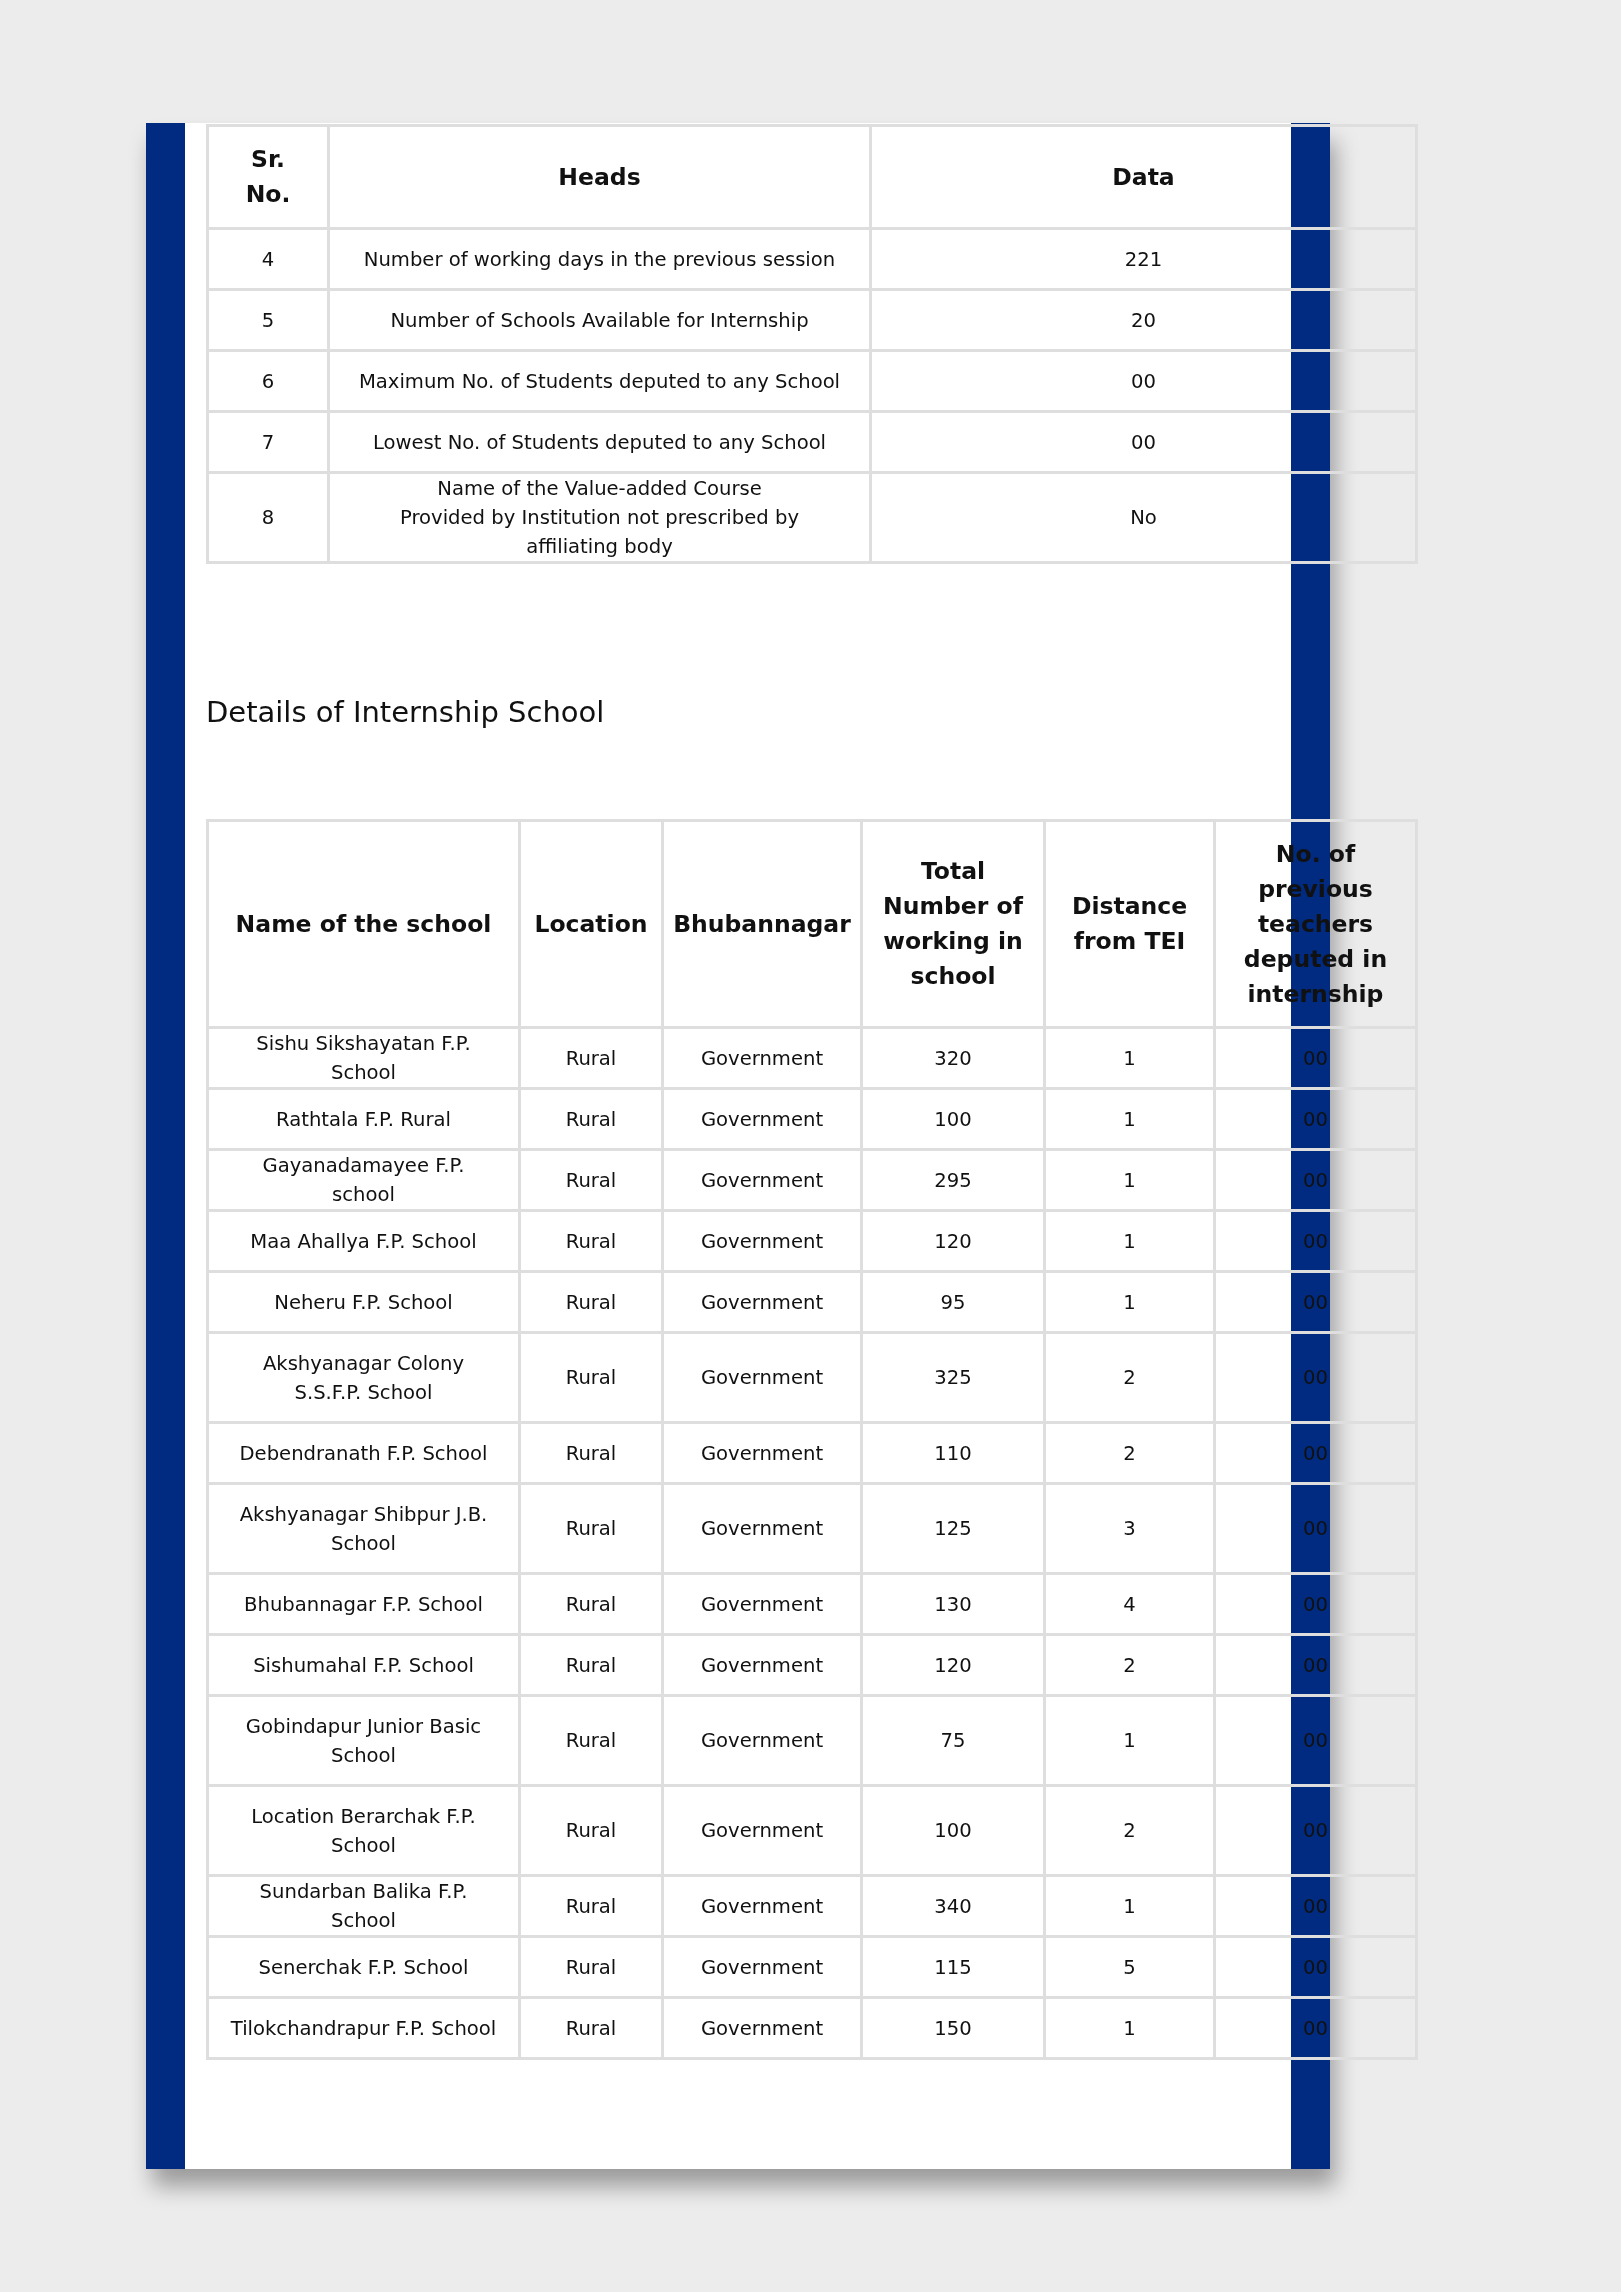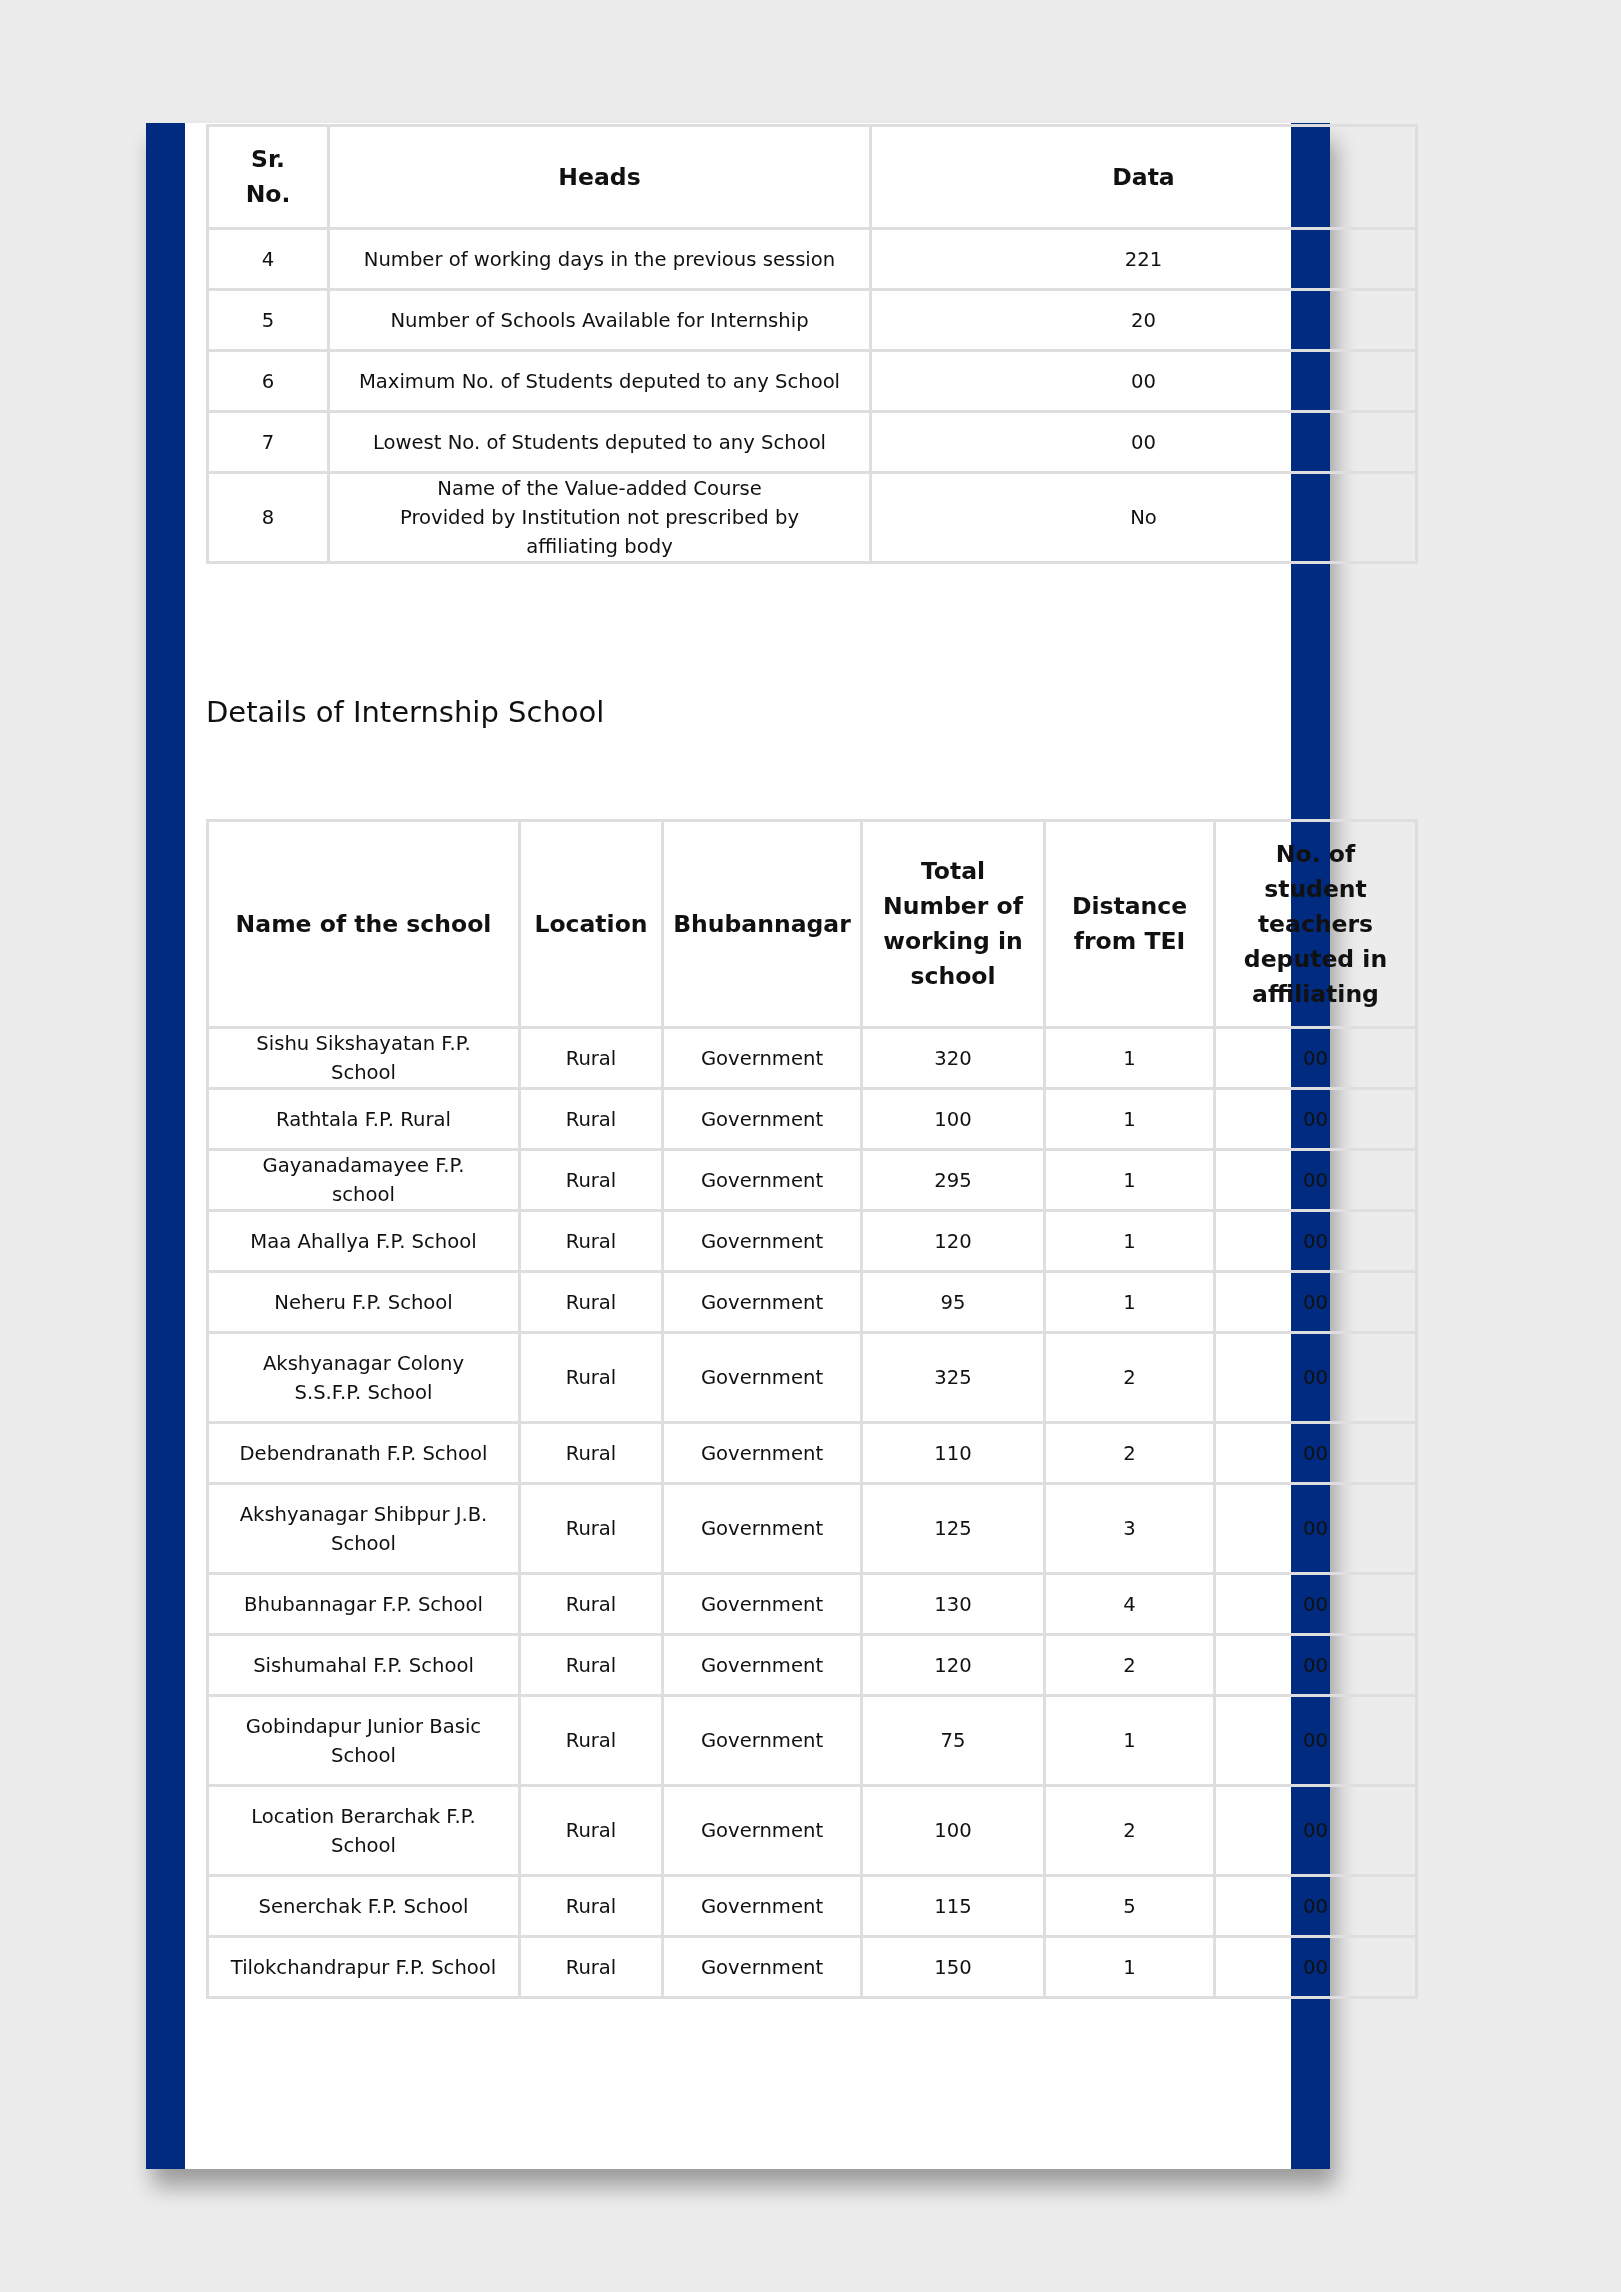--- a/index.html
+++ b/index.html
@@ -90,21 +90,21 @@
         <col style="width:170px">
         <col style="width:202px">
     </colgroup>
     <thead>
       <tr>
         <th>Name of the school</th>
         <th style="padding:0 3.9px">Location</th>
         <th style="padding:0 3.9px">Bhubannagar</th>
         <th>Total Number of working in school</th>
         <th style="padding:0 23.5px">Distance from TEI</th>
-        <th style="padding:0 21.6px">No. of student teachers deputed in affiliating</th>
+        <th style="padding:0 21.6px">No. of previous teachers deputed in internship</th>
       </tr>
     </thead>
     <tbody id="t2-body">
   <tr>
     <td style="padding:0 19.6px">Sishu Sikshayatan F.P. School</td>
     <td>Rural</td>
     <td>Government</td>
     <td>320</td>
     <td>1</td>
     <td>00</td>
@@ -202,20 +202,28 @@
 
   <tr class="tall">
     <td style="padding:0 19.6px">Location Berarchak F.P. School</td>
     <td>Rural</td>
     <td>Government</td>
     <td>100</td>
     <td>2</td>
     <td>00</td>
   </tr>
 
+  <tr>
+    <td style="padding:0 19.6px">Sundarban Balika F.P. School</td>
+    <td>Rural</td>
+    <td>Government</td>
+    <td>340</td>
+    <td>1</td>
+    <td>00</td>
+  </tr>
 
   <tr>
     <td style="padding:0 19.6px">Senerchak F.P. School</td>
     <td>Rural</td>
     <td>Government</td>
     <td>115</td>
     <td>5</td>
     <td>00</td>
   </tr>
 

